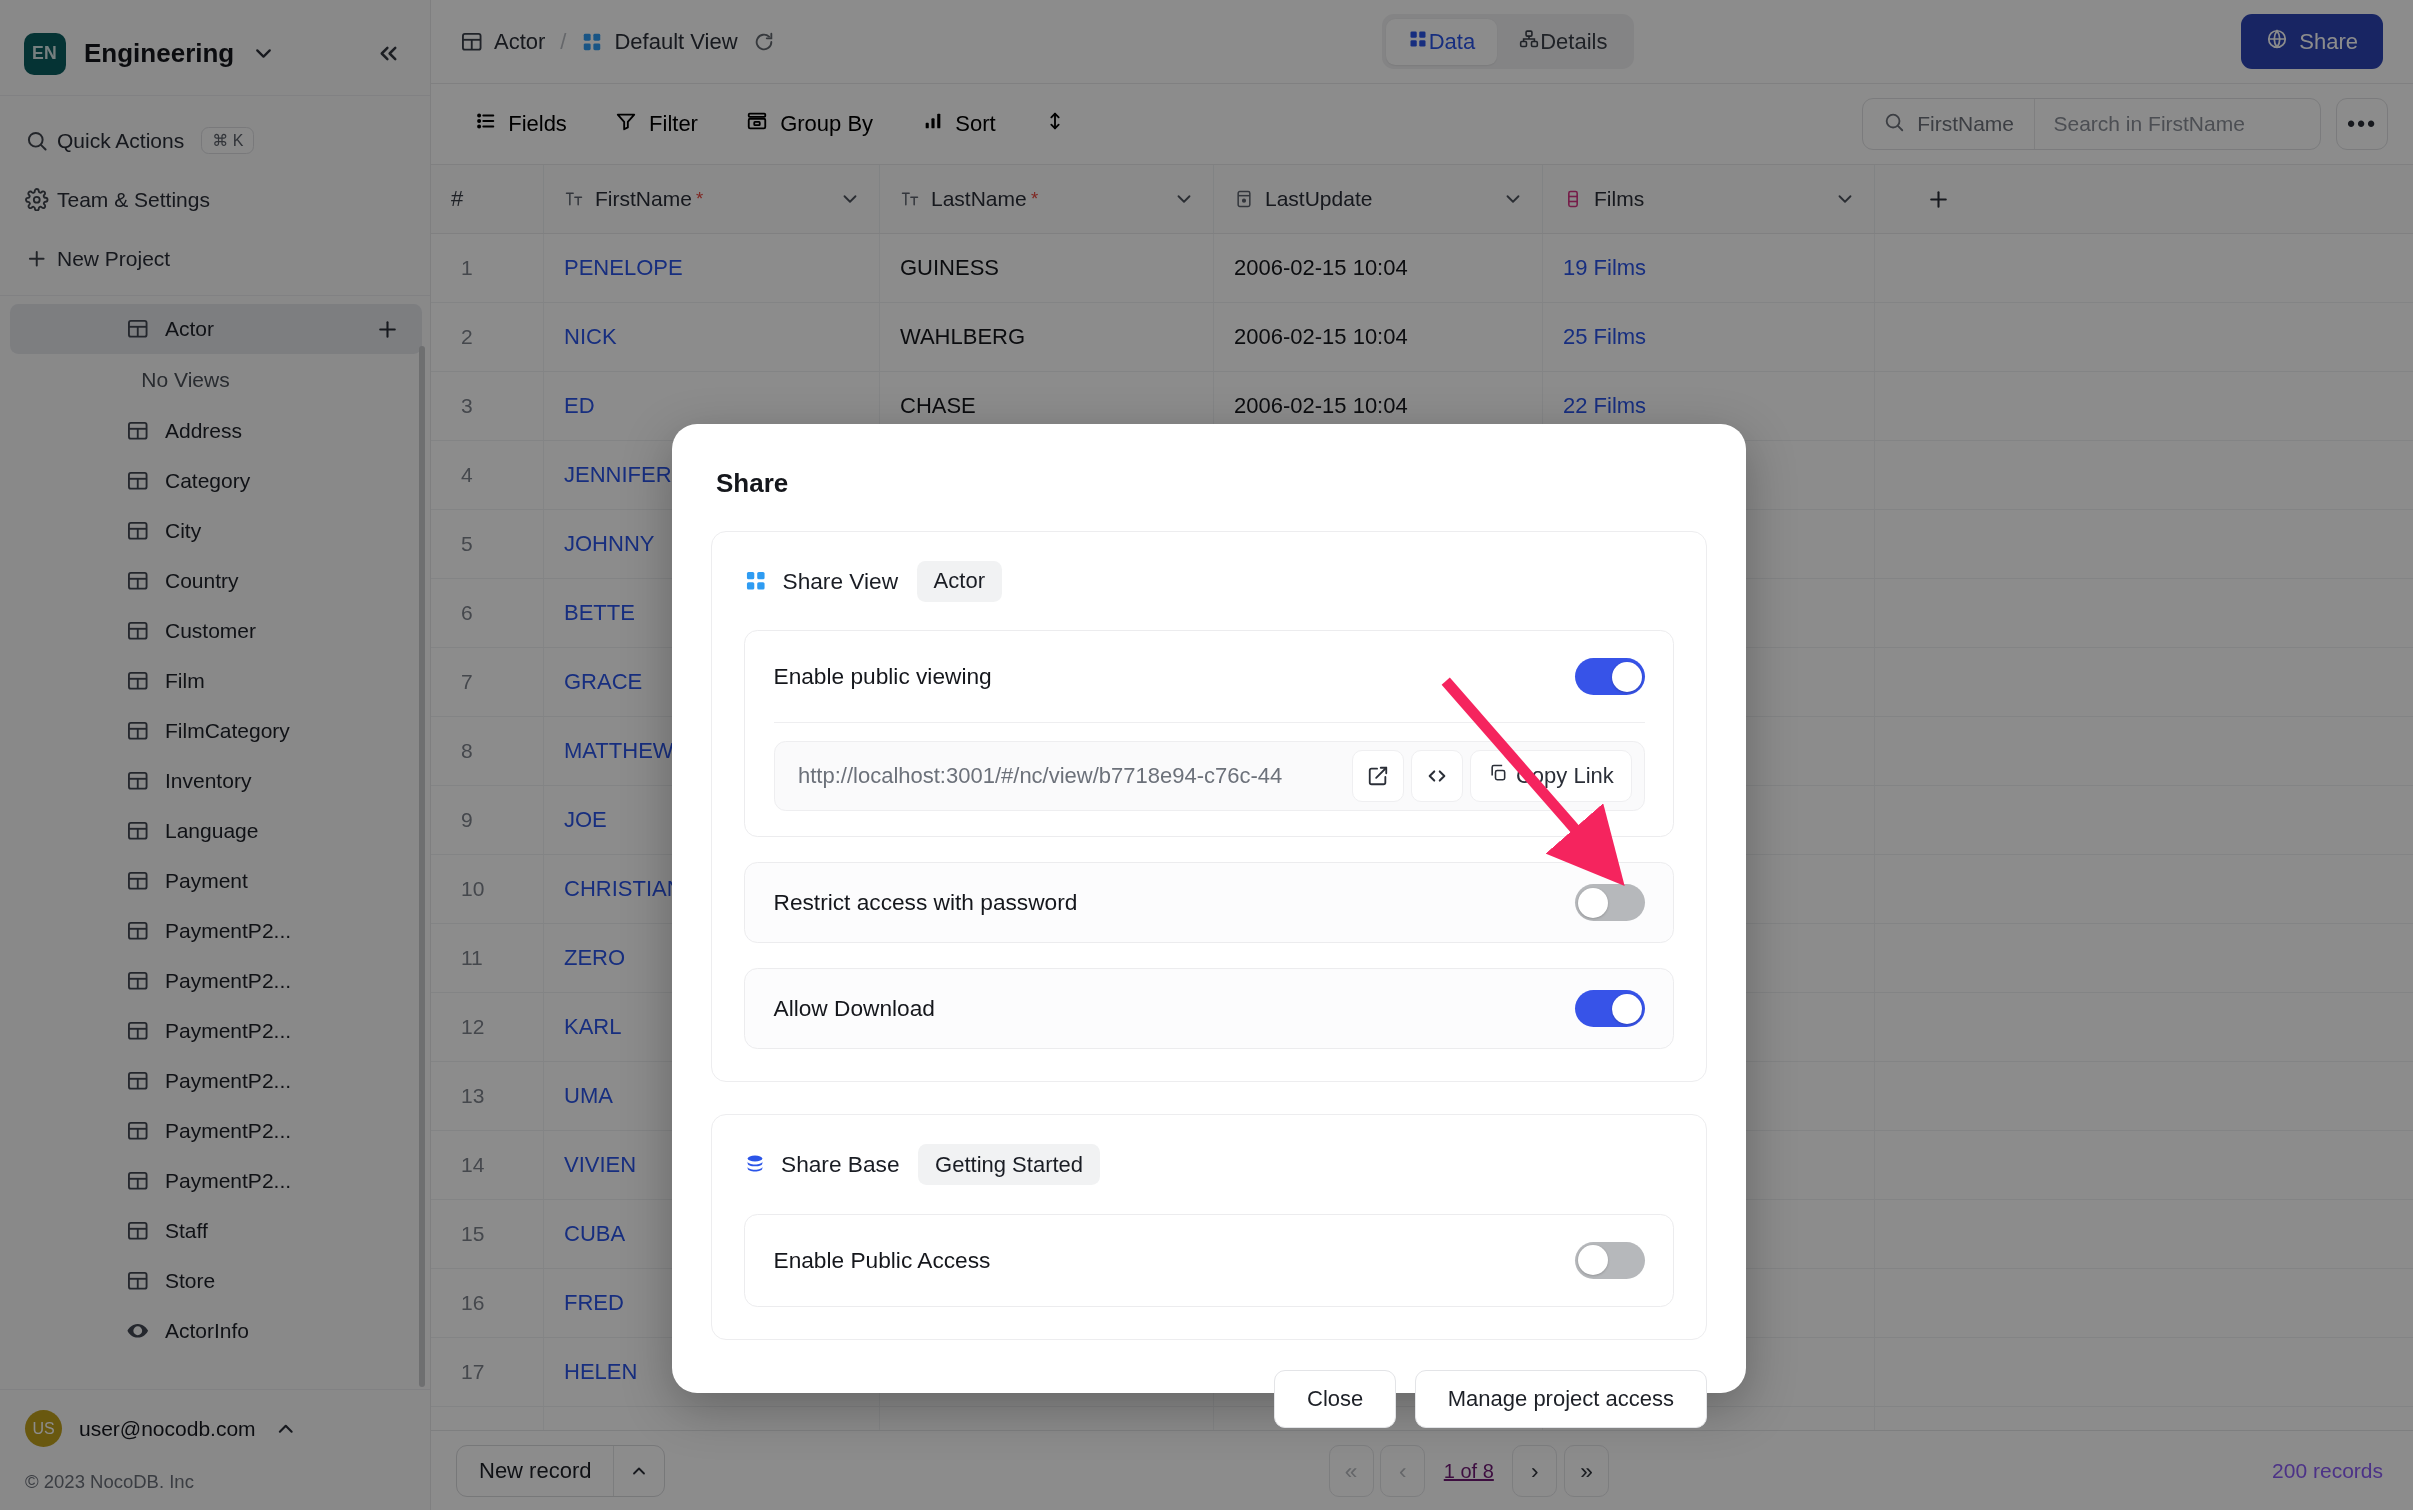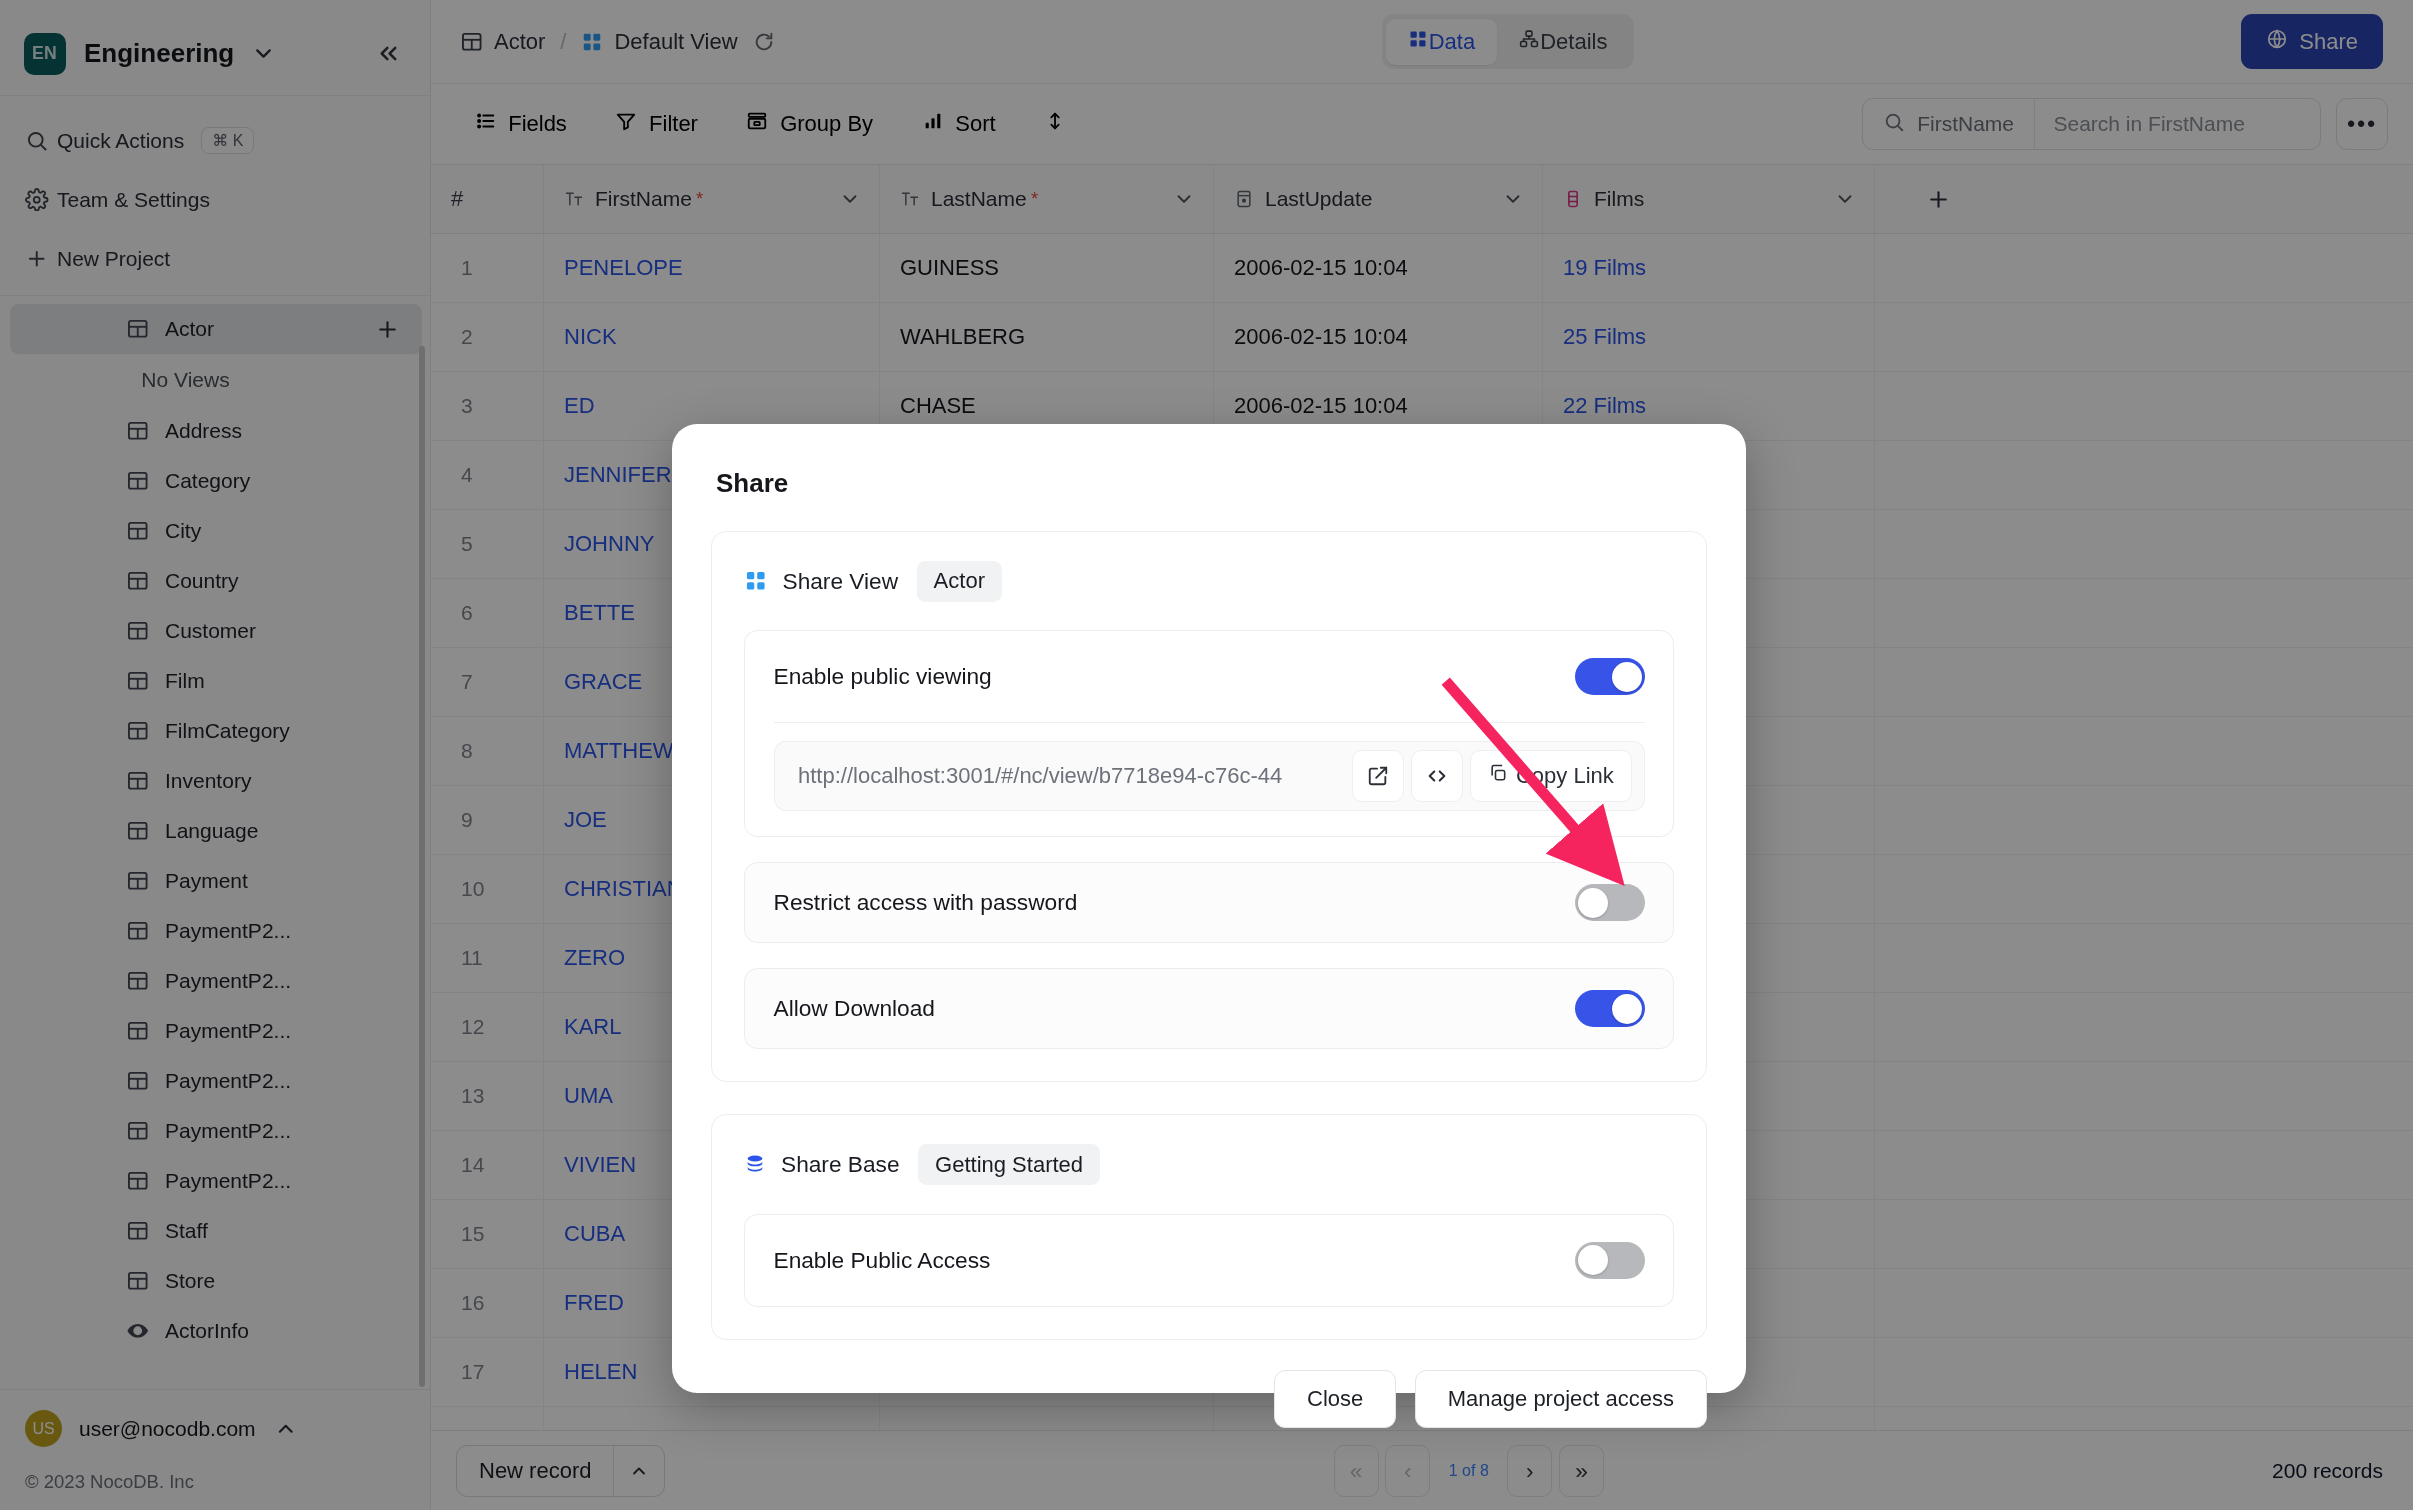--- a/index.html
+++ b/index.html
@@ -189,22 +189,22 @@
   }
   .newrec .lbl { padding: 0 22px; font-size: 22px; color: #1d2027; display:flex; align-items:center; height:100%; }
   .newrec .cr { padding: 0 15px; border-left: 0.8px solid #e2e3e6; display:flex; align-items:center; height:100%; color:#2b2f38; }
   .pager { margin-left: auto; display: flex; align-items: center; gap: 0; }
   .pg-btn {
     width: 45px; height: 52px; border: 0.8px solid #e4e5e8; border-radius: 10px;
     display:flex; align-items:center; justify-content:center;
     font-size: 22.7px; color: #31353d; margin: 0 3.4px;
   }
   .pg-btn.dim { color: #b7babf; }
-  .pg-label { font-size: 16px; color: #3b82f6; padding: 0 15px; }
-  .rec-count { margin-left: auto; font-size: 21px; color: #0f172a; }
+  .pg-label { font-size: 20px; color: #701a75; padding: 0 15px; text-decoration: underline; }
+  .rec-count { margin-left: auto; font-size: 21px; color: #8b5cf6; }
 
   
   .modal {
     position: absolute; left: 672px; top: 424px;
     width: 1074px; height: 969px;
     background: #fff; border-radius: 25px; z-index: 60;
     box-shadow: 0 15px 50px rgba(0,0,0,.28);
     padding: 39px 39px 34px 39px;
     display: flex; flex-direction: column;
   }

